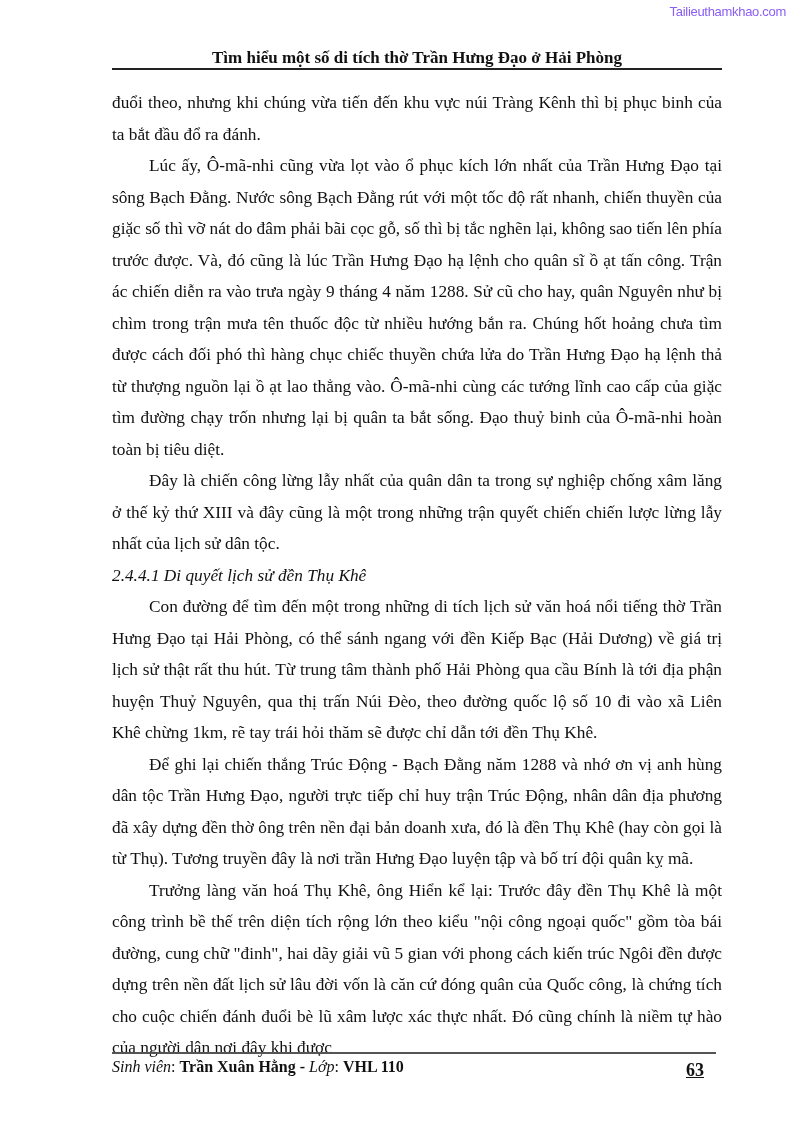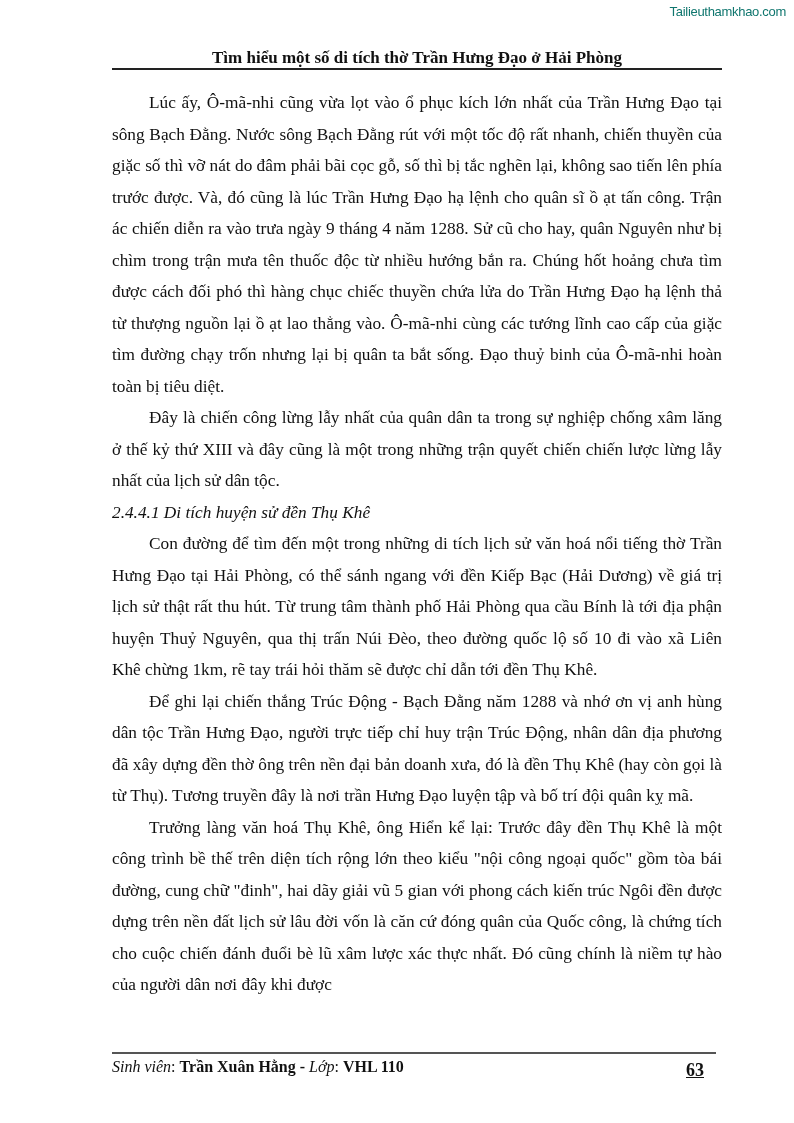--- a/index.html
+++ b/index.html
@@ -1,19 +1,19 @@
 <!DOCTYPE html>
 <html><head>
 <meta charset="utf-8">
 <style>
   html, body { margin: 0; padding: 0; background: #ffffff; }
   body { width: 794px; height: 1123px; position: relative; overflow: hidden;
          font-family: "Liberation Serif", serif; color: #111; }
   .watermark { position: absolute; top: 4px; right: 8px; font-family: "Liberation Sans", sans-serif;
-               font-size: 13px; color: #0f766e; letter-spacing: -0.3px; }
+               font-size: 13px; color: #8b5cf6; letter-spacing: -0.3px; }
   .header { position: absolute; left: 112px; width: 610px; top: 48px; text-align: center;
             font-weight: bold; font-size: 17px; }
   .header-rule { position: absolute; left: 112px; width: 610px; top: 68px; height: 2px; background: #222; }
   .body { position: absolute; left: 112px; width: 610px; top: 87px; font-size: 17.3px; line-height: 31.5px; }
   .body p { margin: 0; text-align: justify; text-indent: 37px; }
   .body p.noindent { text-indent: 0; }
   .body .heading { margin: 0; font-style: italic; text-indent: 0; }
   .footer-rule { position: absolute; left: 112px; width: 604px; top: 1052px; height: 2px; background: #555; }
   .footer { position: absolute; left: 112px; width: 604px; top: 1058px; font-size: 16px; }
   .footer .it { font-style: italic; }
@@ -22,23 +22,24 @@
 </style>
 </head>
 <body>
 
 <div class="watermark">Tailieuthamkhao.com</div>
 
 <div class="header">Tìm hiểu một số di tích thờ Trần Hưng Đạo ở Hải Phòng</div>
 <div class="header-rule"></div>
 
 <div class="body">
+  <p class="noindent">đuổi theo, nhưng khi chúng vừa tiến đến khu vực núi Tràng Kênh thì bị phục binh của ta bắt đầu đổ ra đánh.</p>
   <p>Lúc ấy, Ô-mã-nhi cũng vừa lọt vào ổ phục kích lớn nhất của Trần Hưng Đạo tại sông Bạch Đằng. Nước sông Bạch Đằng rút với một tốc độ rất nhanh, chiến thuyền của giặc số thì vỡ nát do đâm phải bãi cọc gỗ, số thì bị tắc nghẽn lại, không sao tiến lên phía trước được. Và, đó cũng là lúc Trần Hưng Đạo hạ lệnh cho quân sĩ ồ ạt tấn công. Trận ác chiến diễn ra vào trưa ngày 9 tháng 4 năm 1288. Sử cũ cho hay, quân Nguyên như bị chìm trong trận mưa tên thuốc độc từ nhiều hướng bắn ra. Chúng hốt hoảng chưa tìm được cách đối phó thì hàng chục chiếc thuyền chứa lửa do Trần Hưng Đạo hạ lệnh thả từ thượng nguồn lại ồ ạt lao thẳng vào. Ô-mã-nhi cùng các tướng lĩnh cao cấp của giặc tìm đường chạy trốn nhưng lại bị quân ta bắt sống. Đạo thuỷ binh của Ô-mã-nhi hoàn toàn bị tiêu diệt.</p>
   <p>Đây là chiến công lừng lẫy nhất của quân dân ta trong sự nghiệp chống xâm lăng ở thế kỷ thứ XIII và đây cũng là một trong những trận quyết chiến chiến lược lừng lẫy nhất của lịch sử dân tộc.</p>
-  <div class="heading">2.4.4.1 Di tích huyện sử đền Thụ Khê</div>
+  <div class="heading">2.4.4.1 Di quyết lịch sử đền Thụ Khê</div>
   <p>Con đường để tìm đến một trong những di tích lịch sử văn hoá nổi tiếng thờ Trần Hưng Đạo tại Hải Phòng, có thể sánh ngang với đền Kiếp Bạc (Hải Dương) về giá trị lịch sử thật rất thu hút. Từ trung tâm thành phố Hải Phòng qua cầu Bính là tới địa phận huyện Thuỷ Nguyên, qua thị trấn Núi Đèo, theo đường quốc lộ số 10 đi vào xã Liên Khê chừng 1km, rẽ tay trái hỏi thăm sẽ được chỉ dẫn tới đền Thụ Khê.</p>
   <p>Để ghi lại chiến thắng Trúc Động - Bạch Đằng năm 1288 và nhớ ơn vị anh hùng dân tộc Trần Hưng Đạo, người trực tiếp chỉ huy trận Trúc Động, nhân dân địa phương đã xây dựng đền thờ ông trên nền đại bản doanh xưa, đó là đền Thụ Khê (hay còn gọi là từ Thụ). Tương truyền đây là nơi trần Hưng Đạo luyện tập và bố trí đội quân kỵ mã.</p>
   <p>Trưởng làng văn hoá Thụ Khê, ông Hiển kể lại: Trước đây đền Thụ Khê là một công trình bề thế trên diện tích rộng lớn theo kiểu "nội công ngoại quốc" gồm tòa bái đường, cung chữ "đinh", hai dãy giải vũ 5 gian với phong cách kiến trúc Ngôi đền được dựng trên nền đất lịch sử lâu đời vốn là căn cứ đóng quân của Quốc công, là chứng tích cho cuộc chiến đánh đuổi bè lũ xâm lược xác thực nhất. Đó cũng chính là niềm tự hào của người dân nơi đây khi được</p>
 </div>
 
 <div class="footer-rule"></div>
 <div class="footer">
   <span class="it">Sinh viên</span><span>: </span><span class="b">Trần Xuân Hằng</span><span class="b"> - </span><span class="it">Lớp</span><span>: </span><span class="b">VHL 110</span>
   <span class="page-num">63</span>
 </div>

